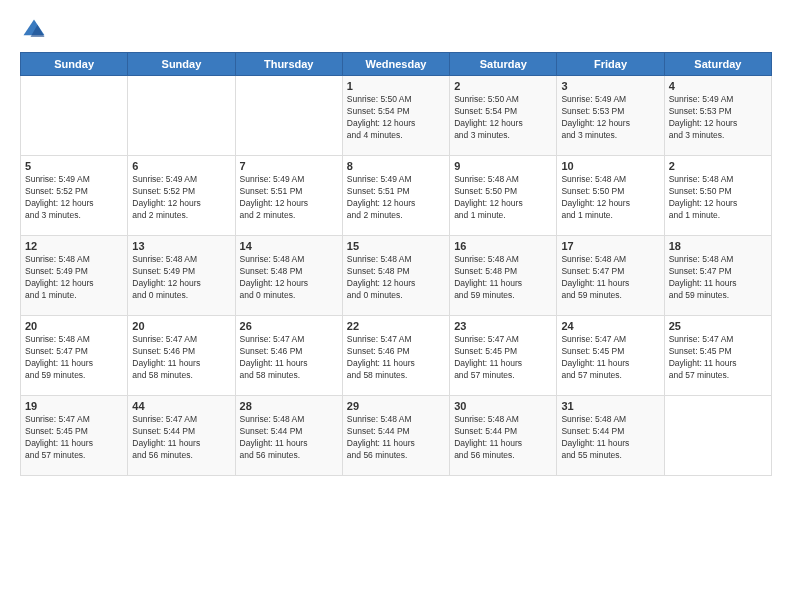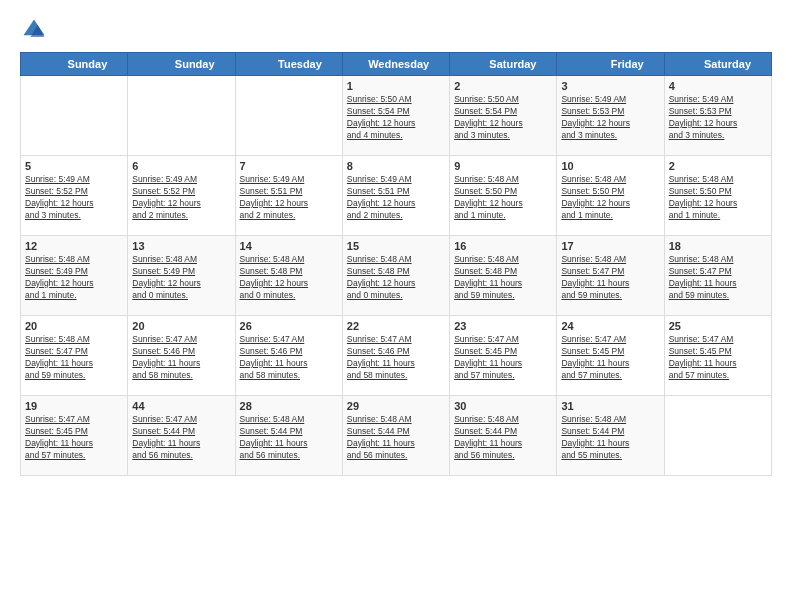--- a/index.html
+++ b/index.html
@@ -62,22 +62,22 @@
     table {
       width: 100%;
       border-collapse: collapse;
       table-layout: fixed;
     }
     thead th {
       background: #3a7abf;
       color: #fff;
       font-size: 11px;
       font-weight: bold;
-      padding: 5px 20px;
-      text-align: right;
+      padding: 5px 8px;
+      text-align: center;
       border: 1px solid #2e62a0;
     }
     tbody tr {
       border-bottom: 1px solid #ccc;
     }
     tbody td {
       vertical-align: top;
       border: 1px solid #ddd;
       padding: 4px 4px;
       font-size: 9px;
@@ -91,21 +91,20 @@
     .day-number {
       font-size: 11px;
       font-weight: bold;
       display: block;
       margin-bottom: 2px;
     }
     .day-info {
       font-size: 8.5px;
       line-height: 1.4;
       color: #333;
-      text-decoration: underline;
     }
     .empty-cell {
       background: #fff !important;
     }
   </style>
 </head>
 <body>
 
 <div class="page">
   <div class="header">
@@ -123,21 +122,21 @@
       <div class="month-title"></div>
       <div class="subtitle"></div>
     </div>
   </div>
 
   <table>
     <thead>
       <tr>
       <th>Sunday</th>
           <th>Sunday</th>
-          <th>Tuesday</th>
+          <th>Thursday</th>
           <th>Wednesday</th>
           <th>Saturday</th>
           <th>Friday</th>
           <th>Saturday</th>
         </tr>
     </thead>
     <tbody id="calendar-body">
     <tr>
           <td class="empty-cell"></td>
           <td class="empty-cell"></td>

